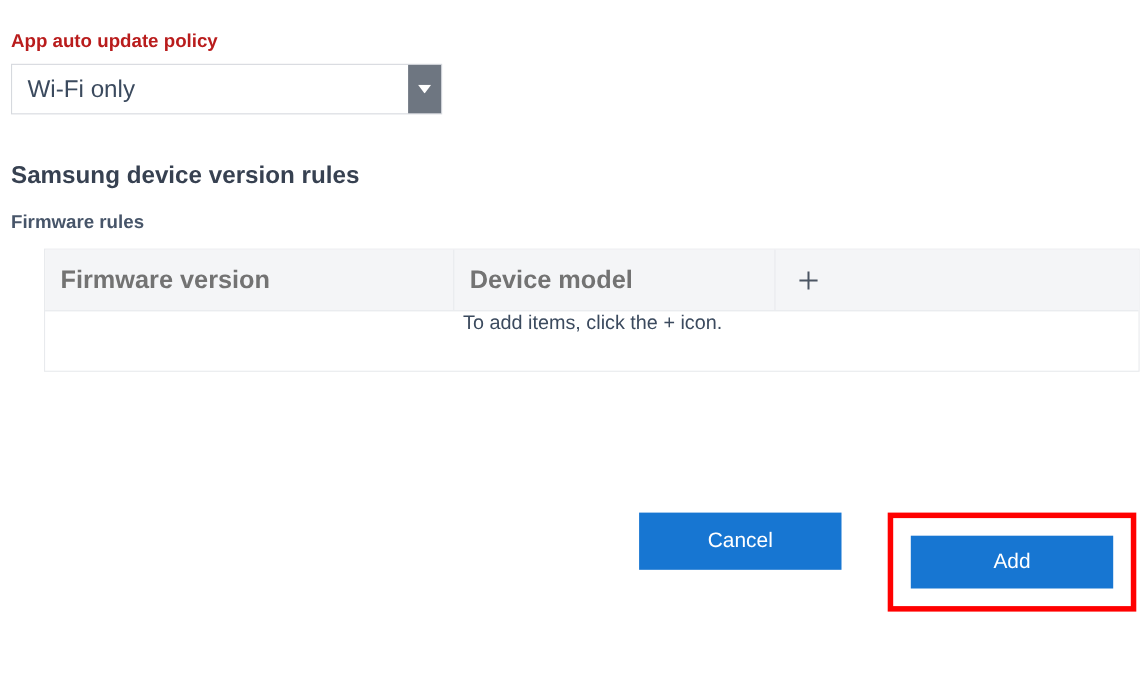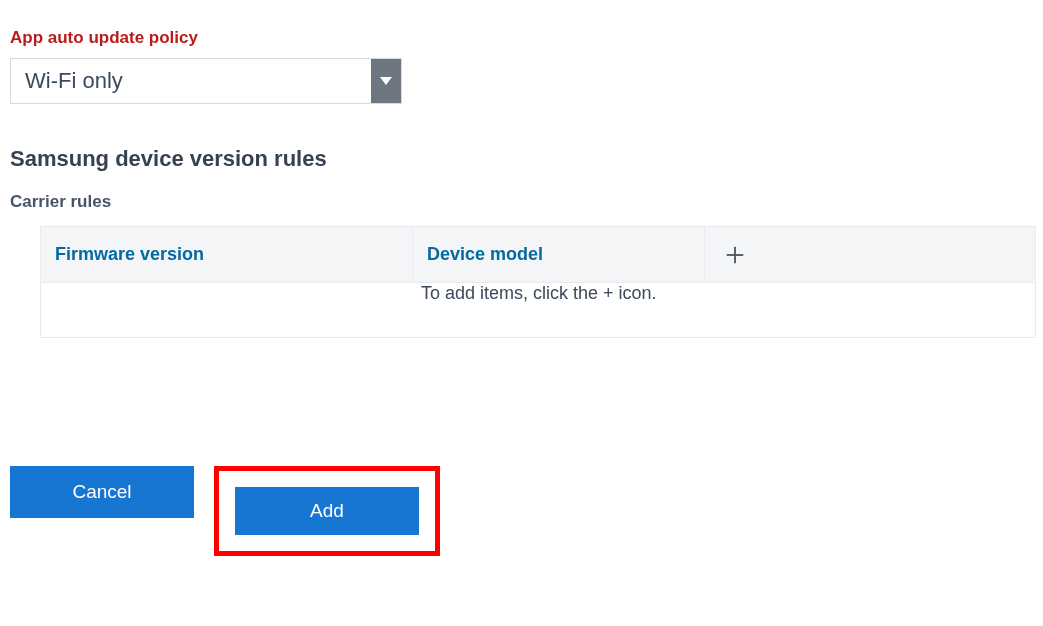--- a/index.html
+++ b/index.html
@@ -64,23 +64,23 @@
     .thead-row {
       display: flex;
       background: #f4f5f7;
       border-bottom: 1px solid #e8eaed;
       height: 56px;
       align-items: stretch;
     }
     .th {
       display: flex;
       align-items: center;
-      font-size: 18px;
+      font-size: 23px;
       font-weight: 700;
-      color: #0369a1;
+      color: #737373;
       padding: 0 14px;
       border-right: 1px solid #e8eaed;
     }
     .th.col1 { width: 372px; }
     .th.col2 { width: 292px; }
     .th.col3 { width: 272px; }
     .th.col-add {
       width: 60px;
       border-right: none;
       justify-content: center;
@@ -93,22 +93,22 @@
       font-size: 18px;
       color: #3b4a5e;
     }
     .tbody-row .empty-msg {
       width: 100%;
       padding-left: 380px;
       text-align: left;
     }
     .btn-bar {
       display: flex;
-      justify-content: flex-start;
-      gap: 20px;
+      justify-content: flex-end;
+      gap: 42px;
       margin-top: 128px;
     }
     .btn {
       width: 184px;
       height: 52px;
       border: none;
       background: #1776d2;
       color: #ffffff;
       font-size: 19px;
       display: flex;
@@ -133,21 +133,21 @@
 <div class="select-wrap">
   <div class="select-value">Wi-Fi only</div>
   <div class="select-arrow">
     <svg viewBox="0 0 12 8">
         <path d="M0 0 L12 0 L6 8 Z"></path>
       </svg>
   </div>
 </div>
 
 <div class="section-heading">Samsung device version rules</div>
-<div class="sub-label">Carrier rules</div>
+<div class="sub-label">Firmware rules</div>
 
 <div class="table">
   <div class="thead-row">
     <div class="th col1">Firmware version</div>
     <div class="th col2">Device model</div>
     <div class="th col-add">
       <svg viewBox="0 0 24 24">
         <line x1="12" y1="3" x2="12" y2="21"></line>
           <line x1="3" y1="12" x2="21" y2="12"></line>
       </svg>

